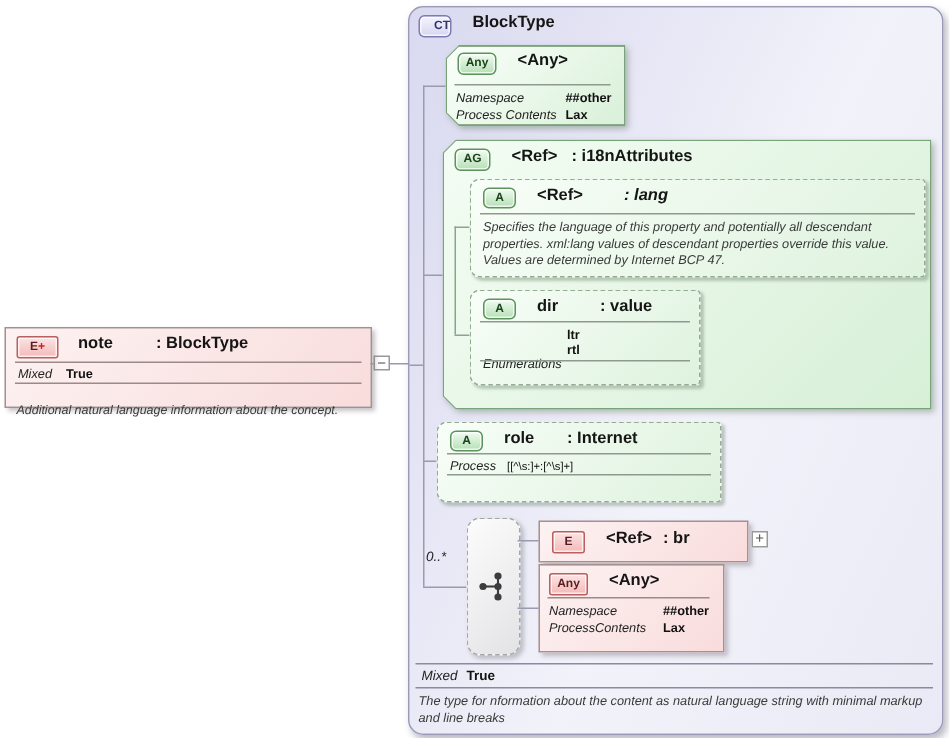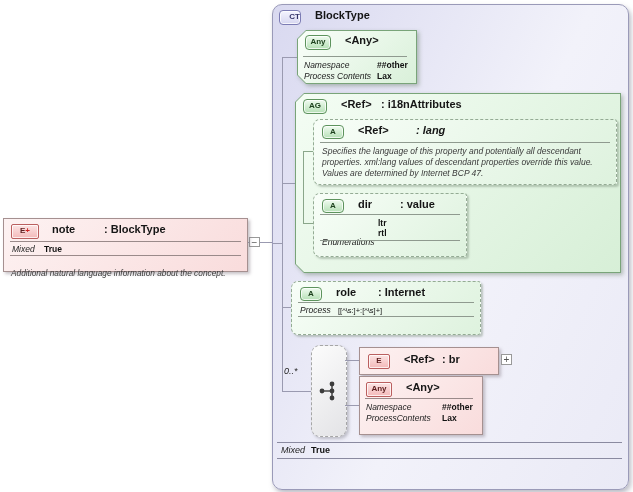--- a/index.html
+++ b/index.html
@@ -161,15 +161,16 @@
       <span class="plabel" style="left:6px;top:25px;">Namespace</span>
       <span class="pval" style="left:82px;top:25px;">##other</span>
       <span class="plabel" style="left:6px;top:36px;">ProcessContents</span>
       <span class="pval" style="left:82px;top:36px;">Lax</span>
     </div>
 
     <div class="hline" style="left:4px;top:437px;width:345px;background:#8a8aa0;"></div>
     <span class="plabel" style="left:8px;top:440px;font-size:9px;">Mixed</span>
     <span class="pval" style="left:38px;top:440px;font-size:9px;">True</span>
     <div class="hline" style="left:4px;top:453px;width:345px;background:#8a8aa0;"></div>
+    <span class="desc" style="left:6px;top:457px;width:340px;">The type for nformation about the content as natural language string with minimal markup and line breaks</span>
   </div>
 
 </div>
 
 </body></html>

